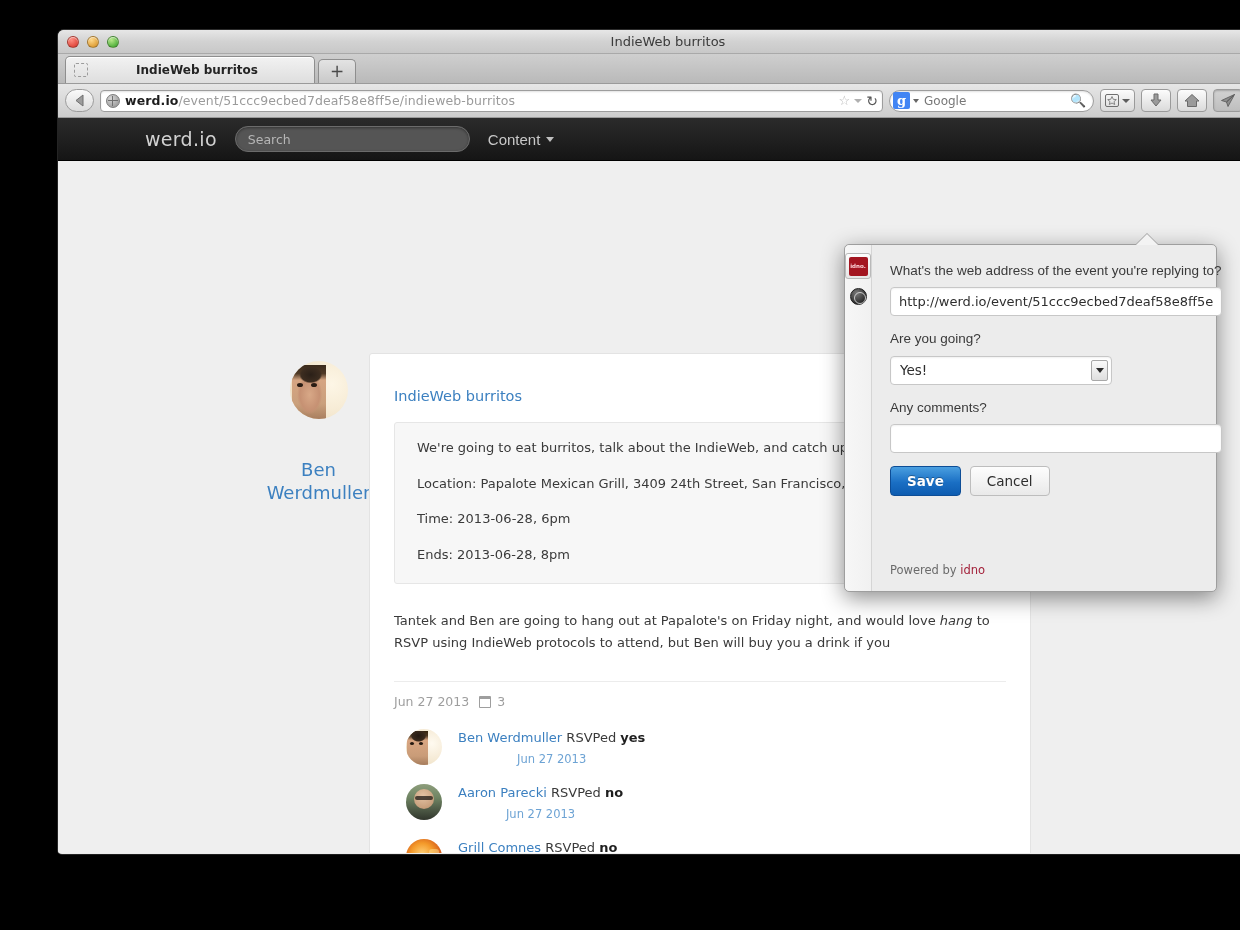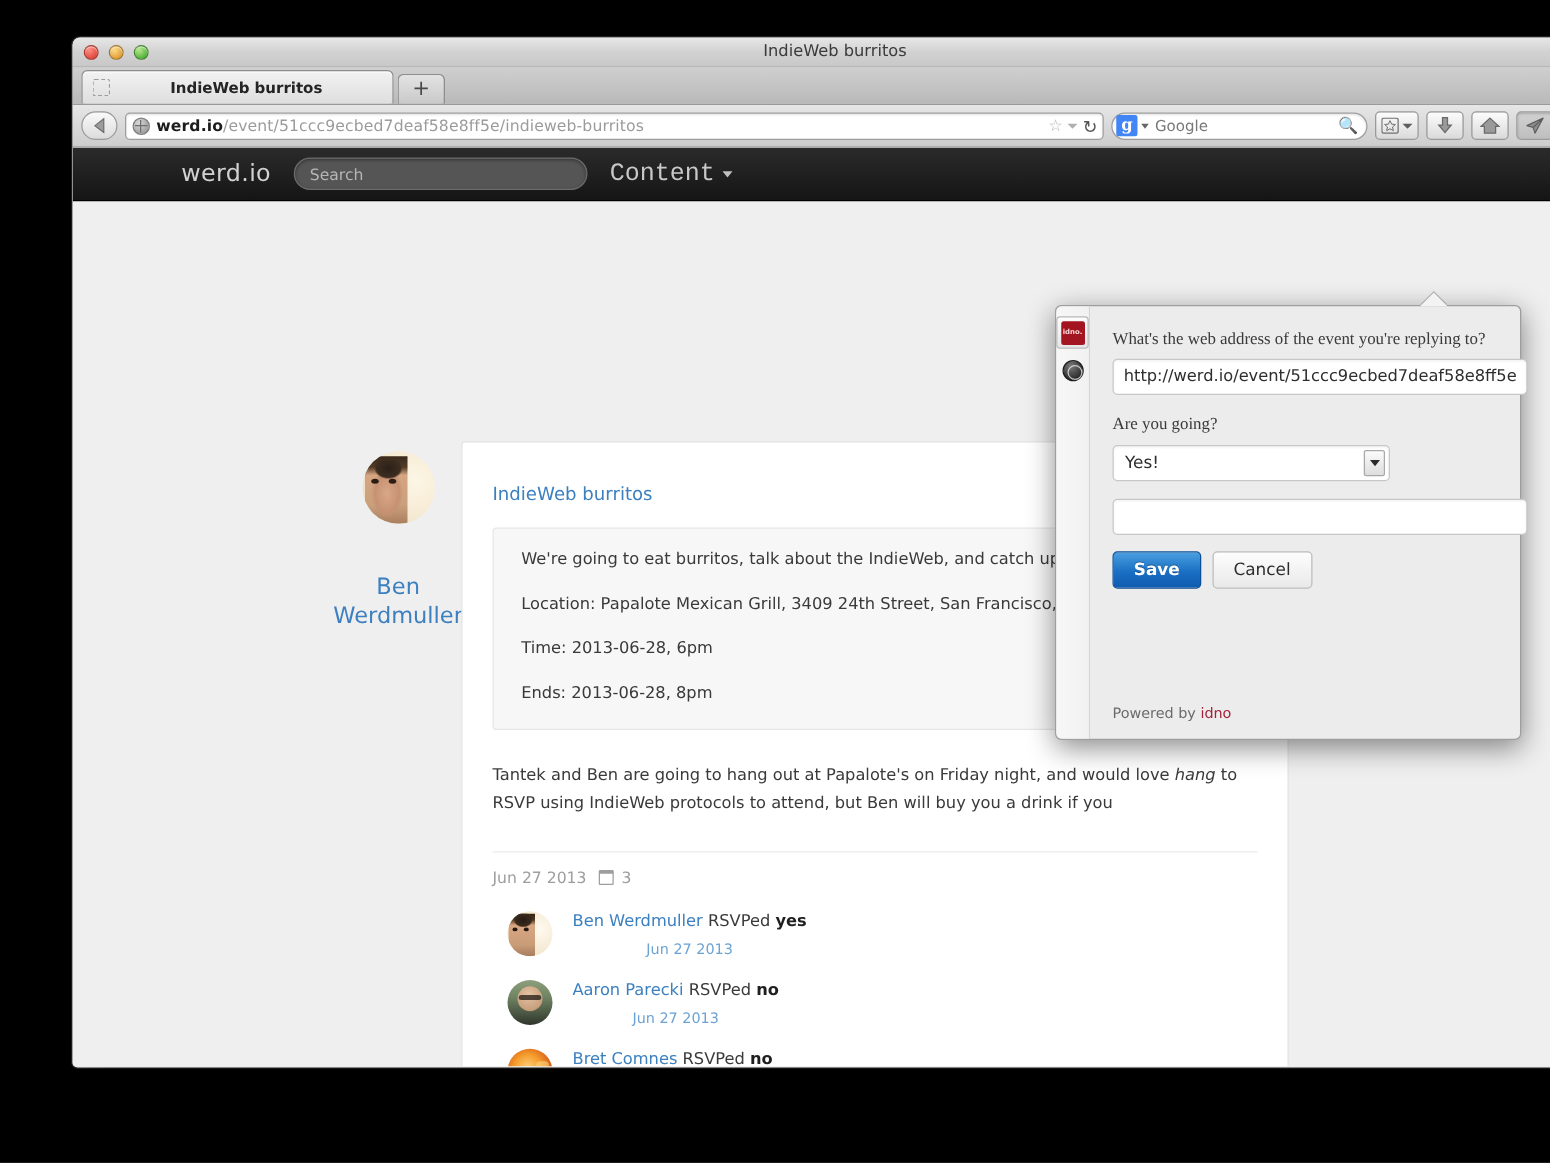--- a/index.html
+++ b/index.html
@@ -226,22 +226,22 @@
     background: #555555;
     border: 1px solid #6b6b6b;
     border-radius: 14px;
     display: flex; align-items: center;
     padding: 0 12px;
     box-shadow: inset 0 1px 3px rgba(0,0,0,0.4);
   }
   .nav-search span { font-size: 12.5px; color: #b6b6b6; font-family:"DejaVu Sans",sans-serif; }
   .nav-item {
     display: flex; align-items: center; gap: 6px;
-    color: #c8c8c8; font-size: 20px;
-    font-family: Liberation Mono, monospace;
+    color: #c8c8c8; font-size: 15px;
+    font-family: Liberation Sans, sans-serif;
   }
   .caret-nav {
     width: 0; height: 0;
     border-left: 4px solid transparent; border-right: 4px solid transparent;
     border-top: 5px solid #c0c0c0;
   }
 
   
   .page-body { position: relative; padding-top: 42px; }
 
@@ -431,21 +431,21 @@
   }
 
   .popup-main {
     flex: 1;
     padding: 17px 18px 0 18px;
     position: relative;
     display: flex; flex-direction: column;
   }
   .popup-label {
     font-size: 13.5px; color: #3a3a3a;
-    font-family: Liberation Serif, serif;
+    font-family: Liberation Sans, sans-serif;
     line-height: 1.36;
     margin-bottom: 7px;
   }
   .popup-input {
     width: 100%; height: 29px;
     background: #fff;
     border: 1px solid #c7c7c7;
     border-radius: 4px;
     padding: 0 8px;
     font-size: 13px; color: #2e2e2e;
@@ -663,21 +663,21 @@
                     <b>no</b>
                   </div>
                   <div class="rsvp-date">Jun 27 2013</div>
                 </div>
               </div>
 
               <div class="rsvp-item">
                 <div class="avatar-sm av-bret"></div>
                 <div class="rsvp-text">
                   <div class="rsvp-line">
-                    <a href="#">Bret Comnes</a>
+                    <a href="#">Grill Comnes</a>
                     <span>RSVPed</span>
                     <b>no</b>
                   </div>
 
                 </div>
               </div>
 
             </div>
           </div>
         </div>
@@ -705,20 +705,21 @@
           <div class="popup-label">Are you going?</div>
           <div class="popup-select">
             <span class="val">Yes!</span>
             <span class="select-arrow">
                 <i></i>
               </span>
           </div>
 
           <div class="popup-gap"></div>
 
+          <div class="popup-label">Any comments?</div>
           <div class="popup-input"></div>
 
           <div class="popup-buttons">
             <div class="btn-save">Save</div>
             <div class="btn-cancel">Cancel</div>
           </div>
 
           <div class="popup-footer">
             <span>Powered by </span><a href="#">idno</a>
           </div>

